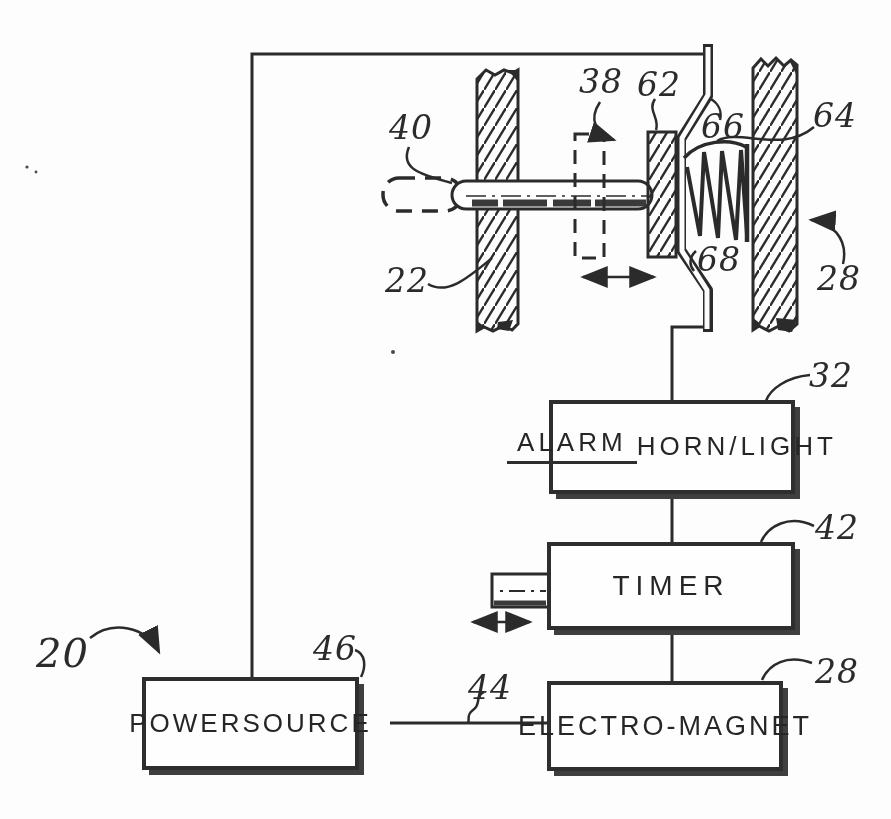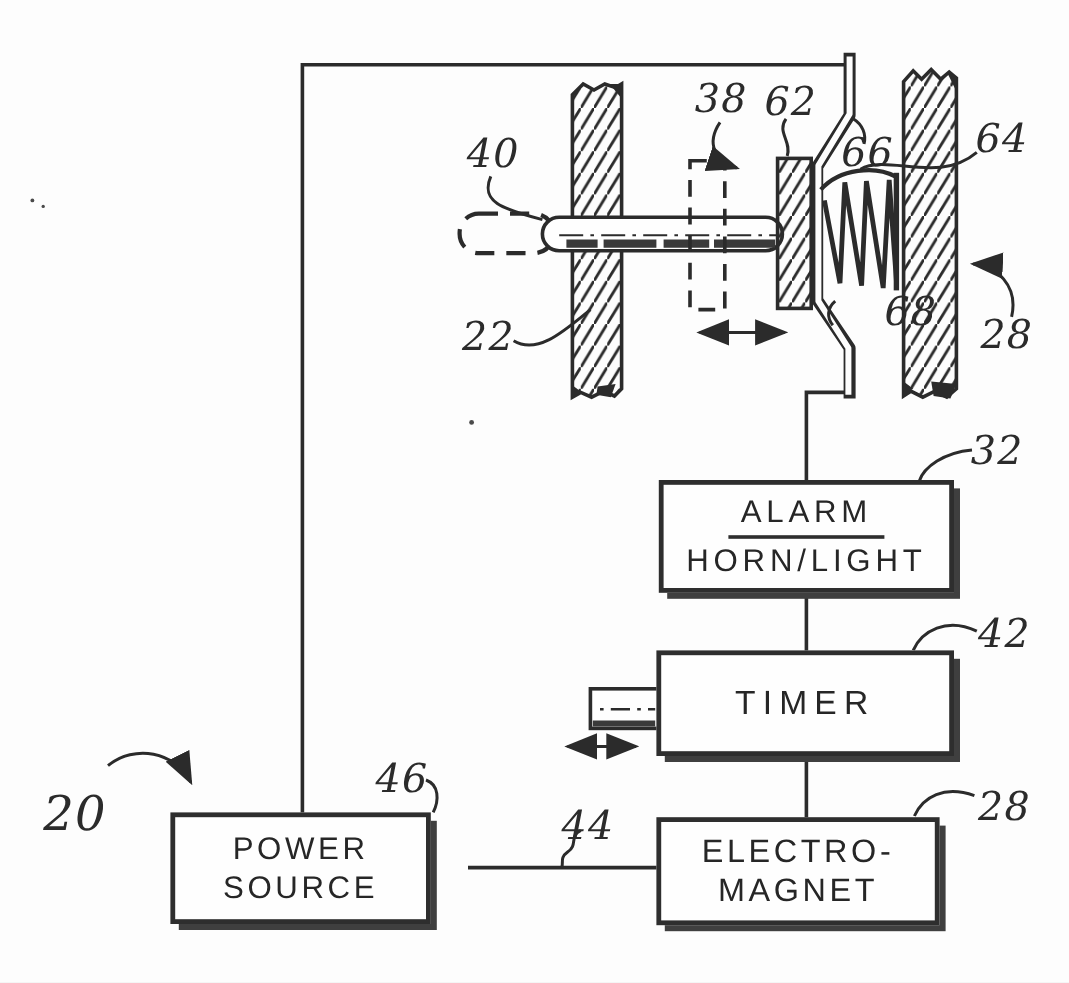--- a/index.html
+++ b/index.html
@@ -2,21 +2,21 @@
 <html><head>
 <meta charset="utf-8">
 <style>
   html,body{margin:0;padding:0;background:#e8e8e8;}
   .page{
     position:relative;width:891px;height:819px;background:#fdfdfd;
     font-family:"Liberation Sans",sans-serif;overflow:hidden;
   }
   .diagram-svg{position:absolute;left:0;top:0;}
   .box{
-    position:absolute;box-sizing:border-box;display:flex;flex-direction:column;
+    position:absolute;box-sizing:border-box;display:flex;
     align-items:center;justify-content:center;border:4px solid #2e2e2e;
     background:#fefefe;box-shadow:6px 6px 0 -1px #3f3f3f;color:#262626;
     text-align:center;line-height:1.22;z-index:2;
   }
   .box span{display:block;white-space:nowrap;}
   .bx-alarm span{font-size:26px;letter-spacing:4px;}
   .bx-alarm .underlined{border-bottom:3px solid #2e2e2e;padding:0 10px 3px;margin-bottom:3px;}
   .bx-timer span{font-size:28px;letter-spacing:6px;}
   .bx-em span{font-size:27px;letter-spacing:3px;}
   .bx-ps span{font-size:26px;letter-spacing:3px;}
@@ -133,28 +133,28 @@
   <div class="box bx-em" style="left:547px;top:681px;width:236px;height:90px;">
     <span>ELECTRO-</span>
     <span>MAGNET</span>
   </div>
 
   <div class="box bx-ps" style="left:142px;top:677px;width:217px;height:93px;text-align:center;">
     <span>POWER</span>
     <span>SOURCE</span>
   </div>
 
-  <div class="ref ref-big" style="left:36px;top:656px;text-align:center;">20</div>
+  <div class="ref ref-big" style="left:36px;top:630px;text-align:center;">20</div>
   <div class="ref" style="left:385px;top:261px;">22</div>
   <div class="ref" style="left:817px;top:259px;">28</div>
   <div class="ref" style="left:815px;top:652px;">28</div>
   <div class="ref" style="left:809px;top:356px;">32</div>
   <div class="ref" style="left:579px;top:62px;">38</div>
   <div class="ref" style="left:389px;top:108px;">40</div>
   <div class="ref" style="left:815px;top:508px;">42</div>
   <div class="ref" style="left:441px;top:668px;margin-left:27px;">44</div>
   <div class="ref" style="left:313px;top:629px;text-align:right;">46</div>
   <div class="ref" style="left:637px;top:65px;">62</div>
   <div class="ref" style="left:813px;top:96px;">64</div>
   <div class="ref" style="left:701px;top:107px;">66</div>
-  <div class="ref" style="left:697px;top:240px;margin-left:40px;">68</div>
+  <div class="ref" style="left:697px;top:240px;">68</div>
 
 </div>
 
 </body></html>

